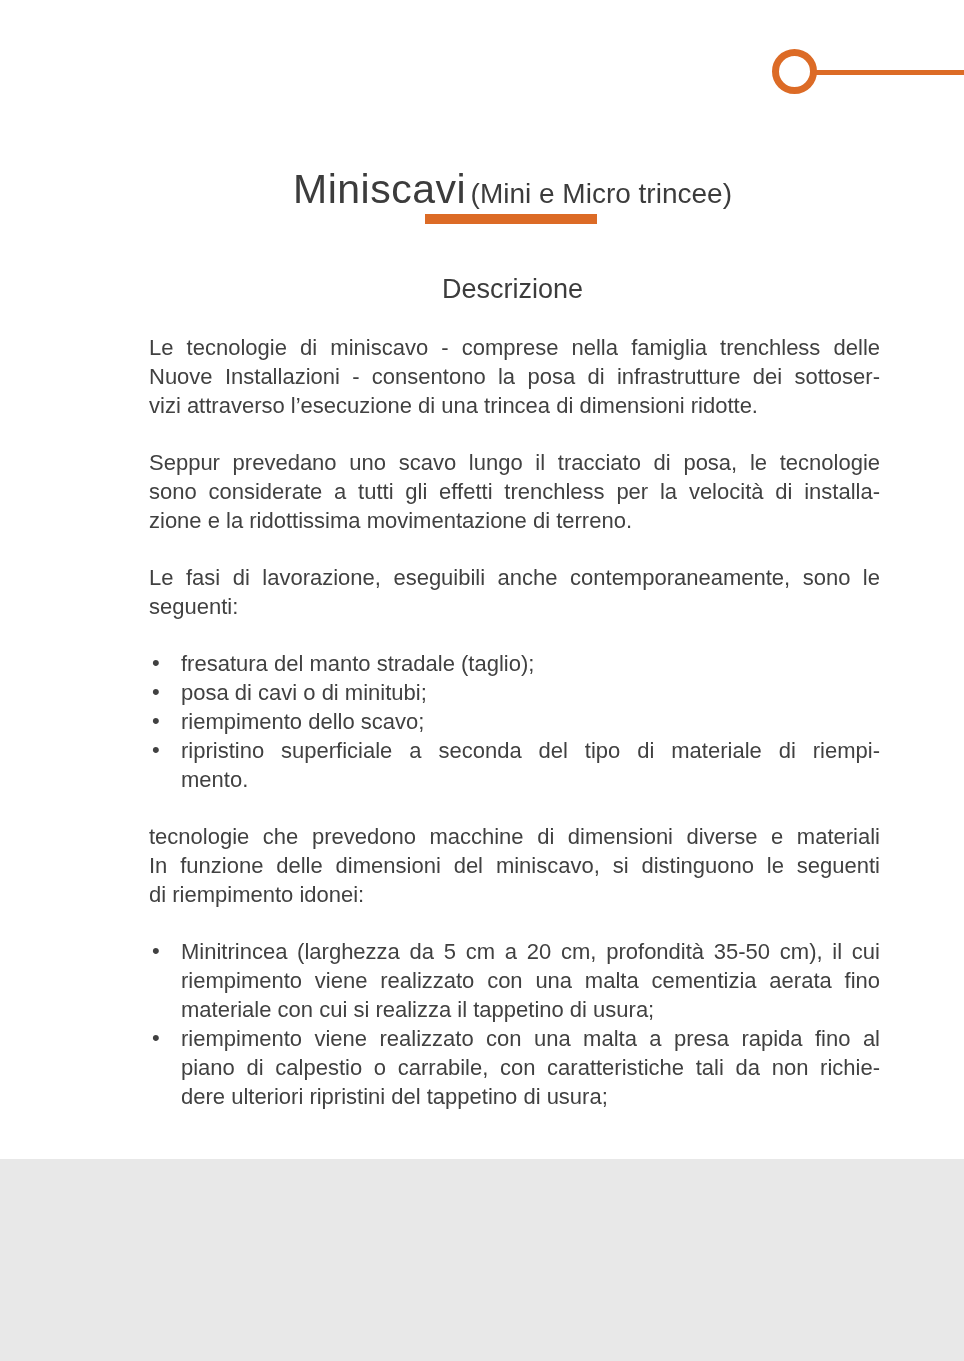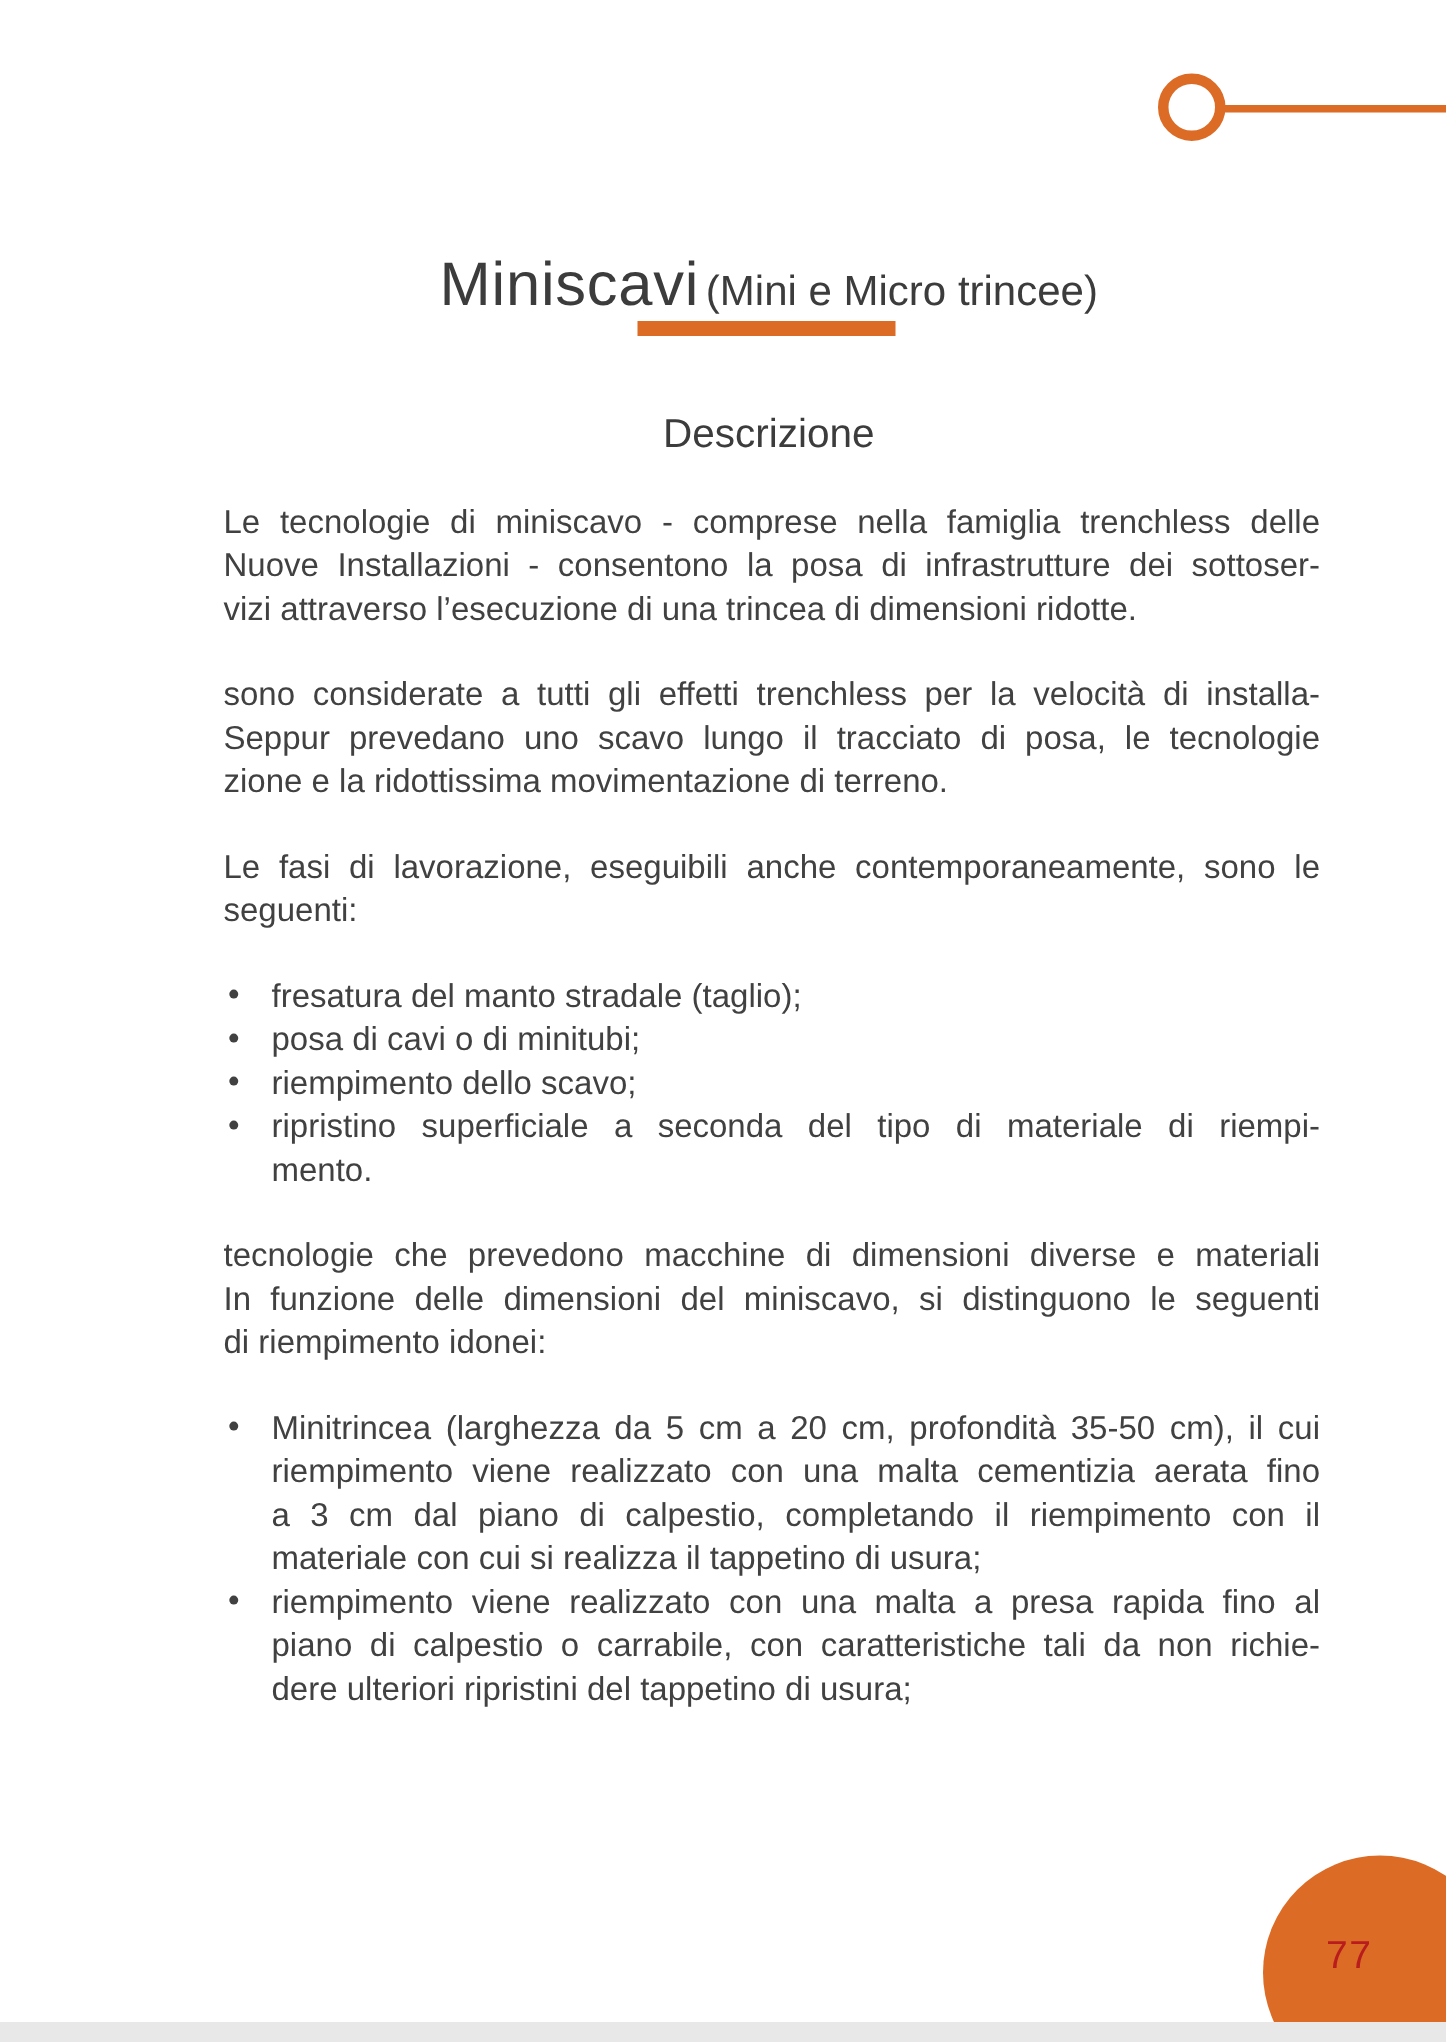--- a/index.html
+++ b/index.html
@@ -1,19 +1,19 @@
 <!DOCTYPE html>
 <html style="--accent: #DC6B26; --text: #414141;"><head>
 <meta charset="utf-8">
 <style>
   html, body { margin: 0; padding: 0; background: #e8e8e8; }
   .page {
     position: relative;
     width: 964px;
-    height: 1348px;
+    height: 1159px;
     margin: 0 auto;
     background: #ffffff;
     overflow: hidden;
     font-family: "Liberation Sans", sans-serif;
     color: var(--text, #414141);
   }
 
   
   .ring {
     position: absolute;
@@ -108,22 +108,22 @@
 
   <div class="section-heading">Descrizione</div>
 
   <div class="body">
       <div class="block paragraph">
         <div class="line">Le tecnologie di miniscavo - comprese nella famiglia trenchless delle</div>
         <div class="line">Nuove Installazioni - consentono la posa di infrastrutture dei sottoser-</div>
         <div class="line last">vizi attraverso l’esecuzione di una trincea di dimensioni ridotte.</div>
       </div>
       <div class="block paragraph">
+        <div class="line">Seppur prevedano uno scavo lungo il tracciato di posa, le tecnologie</div>
         <div class="line">sono considerate a tutti gli effetti trenchless per la velocità di installa-</div>
-        <div class="line">Seppur prevedano uno scavo lungo il tracciato di posa, le tecnologie</div>
         <div class="line last">zione e la ridottissima movimentazione di terreno.</div>
       </div>
       <div class="block paragraph">
         <div class="line">Le fasi di lavorazione, eseguibili anche contemporaneamente, sono le</div>
         <div class="line last">seguenti:</div>
       </div>
       <div class="block bullet-list">
         <div class="li">
           <span class="bullet">•</span>
           <div class="li-lines">
@@ -154,21 +154,20 @@
         <div class="line">tecnologie che prevedono macchine di dimensioni diverse e materiali</div>
         <div class="line">In funzione delle dimensioni del miniscavo, si distinguono le seguenti</div>
         <div class="line last">di riempimento idonei:</div>
       </div>
       <div class="block bullet-list">
         <div class="li">
           <span class="bullet">•</span>
           <div class="li-lines">
             <div class="line">Minitrincea (larghezza da 5 cm a 20 cm, profondità 35-50 cm), il cui</div>
             <div class="line">riempimento viene realizzato con una malta cementizia aerata fino</div>
-            <div class="line">a 3 cm dal piano di calpestio, completando il riempimento con il</div>
             <div class="line last">materiale con cui si realizza il tappetino di usura;</div>
           </div>
         </div>
         <div class="li">
           <span class="bullet">•</span>
           <div class="li-lines">
             <div class="line">riempimento viene realizzato con una malta a presa rapida fino al</div>
             <div class="line">piano di calpestio o carrabile, con caratteristiche tali da non richie-</div>
             <div class="line last">dere ulteriori ripristini del tappetino di usura;</div>
           </div>

